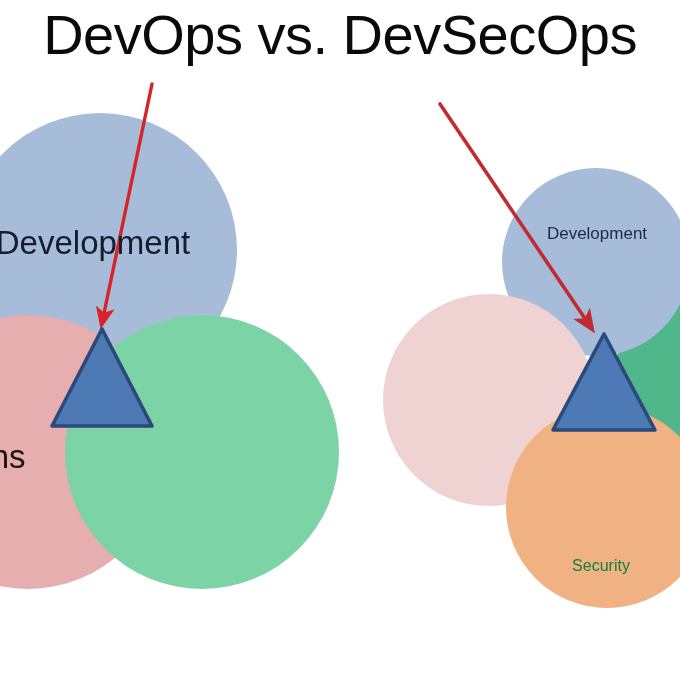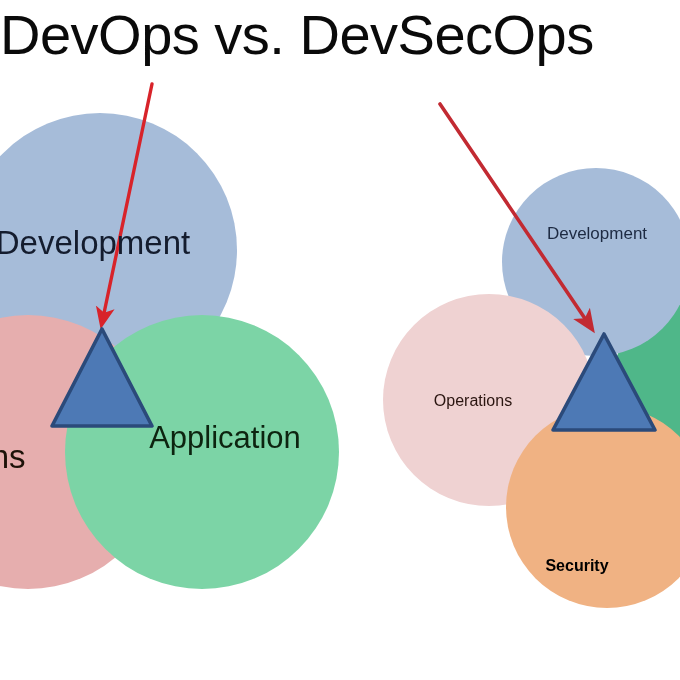--- a/index.html
+++ b/index.html
@@ -10,21 +10,21 @@
     overflow:hidden;
     position:relative;
   }
   #stage{position:relative;width:680px;height:680px;background:#fff;overflow:hidden;}
   #canvas{position:absolute;left:0;top:0;width:680px;height:680px;}
 
   .title{
     position:absolute;
     left:0;top:6px;
     width:680px;
-    text-align:left;
+    text-align:center;
     font-size:56px;
     font-weight:300;
     letter-spacing:-0.5px;
     color:#0a0a0a;
     font-family:"Liberation Sans","DejaVu Sans",sans-serif;
     line-height:1.05;
     white-space:nowrap;
   }
 
   .vlabel{
@@ -48,22 +48,22 @@
   }
   .lbl-dev-right{
     left:512px;top:224px;width:170px;
     font-size:17px;color:#1d2a42;font-weight:400;
   }
   .lbl-ops-right{
     left:413px;top:392px;width:120px;
     font-size:16px;color:#2a1510;font-weight:400;
   }
   .lbl-sec-right{
-    left:522px;top:557px;width:110px;
-    font-size:16px;color:#000000;font-weight:700;
+    left:546px;top:557px;width:110px;
+    font-size:16px;color:#15803d;font-weight:400;
   }
 </style>
 </head>
 <body>
 
 <div id="stage">
 
   <svg id="canvas" viewBox="0 0 680 680" xmlns="http://www.w3.org/2000/svg">
     <defs>
       <marker id="arrowheadL" markerWidth="7" markerHeight="7" refX="3.2" refY="3.2" orient="auto" markerUnits="strokeWidth">
@@ -114,22 +114,20 @@
     </g>
   </svg>
 
   <div class="title">DevOps vs. DevSecOps</div>
 
   <div class="vlabel lbl-dev-left">Development</div>
 
   <div class="vlabel lbl-ops-left">ons</div>
 
   <div class="vlabel lbl-appdel-left">
-    <div>Application</div>
   </div>
 
   <div class="vlabel lbl-dev-right">Development</div>
 
-  <div class="vlabel lbl-ops-right">Operations</div>
 
   <div class="vlabel lbl-sec-right">Security</div>
 
 </div>
 
 </body></html>

